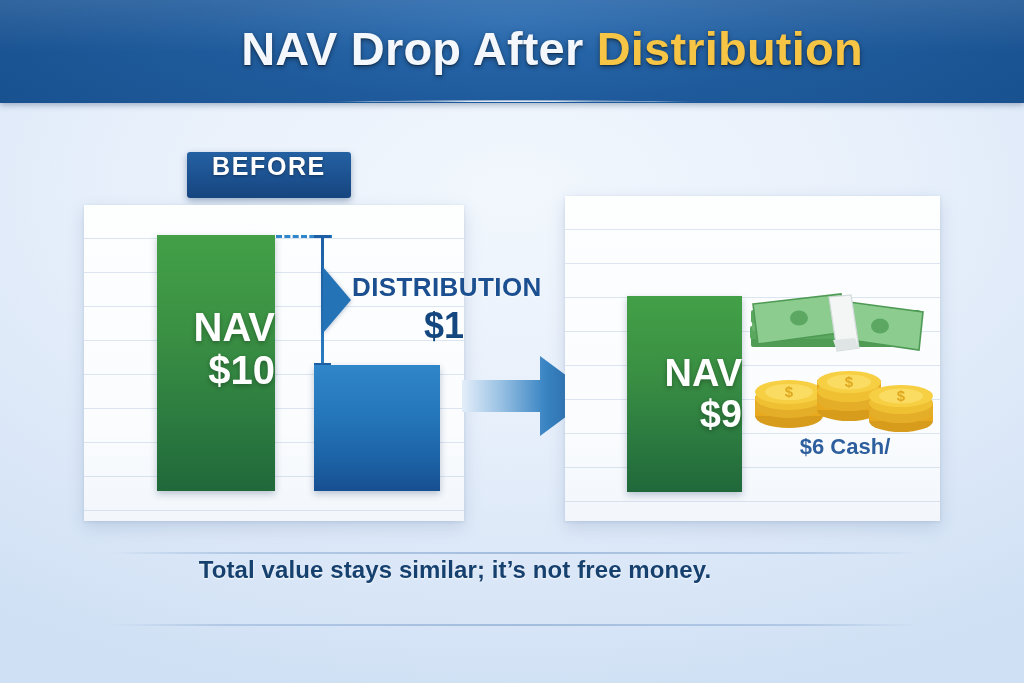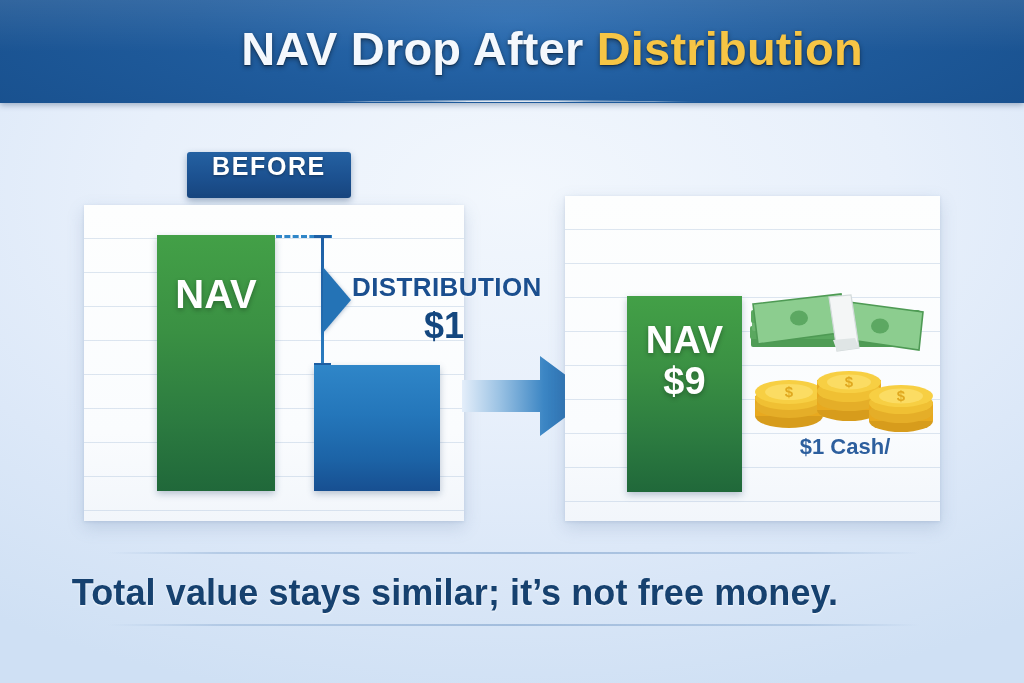--- a/index.html
+++ b/index.html
@@ -130,25 +130,26 @@
   .bar-green {
     background: linear-gradient(to bottom, #43a047 0%, #3a9043 38%, #2c7b40 72%, #20683a 100%);
   }
   .bar-blue {
     background: linear-gradient(to bottom, #2f86c8 0%, #2476ba 40%, #1c63a6 75%, #174f91 100%);
   }
   .bar-label {
     position: absolute;
     left: 0;
     width: 100%;
-    text-align: center;
+    text-align: right;
     color: #ffffff;
     font-weight: bold;
     text-shadow: 0 2px 5px rgba(0,0,0,0.30);
     line-height: 1.08;
+    margin-top: 33px;
   }
 
   
   #bar-nav10 { left: 73px;  top: 30px;  width: 118px; height: 256px; }
   #bar-nav10 .bar-label { top: 38px; font-size: 40px; }
   #bar-dist  { left: 230px; top: 160px; width: 126px; height: 126px; }
 
   .dashed-top {
     position: absolute;
     left: 192px;
@@ -258,25 +259,25 @@
         rgba(140,172,210,0.70) 50%,
         rgba(150,180,215,0.55) 86%,
         rgba(150,180,215,0) 100%);
   }
   #divider-top { top: 552px; }
   #divider-bottom { top: 624px; }
 
   .footer-caption {
     position: absolute;
     left: 0;
-    top: 572px;
+    top: 556px;
     width: 910px;
     text-align: center;
     color: #16416f;
-    font-size: 36px;
+    font-size: 24px;
     font-weight: bold;
     letter-spacing: 0.1px;
     text-shadow: 0 1px 2px rgba(255,255,255,0.85);
   }
 </style>
 </head>
 <body>
 
 <div id="infographic">
 
@@ -292,20 +293,21 @@
     <span>BEFORE</span>
   </div>
 
 
   <div class="panel" id="panel-before">
     <div class="gridlines"></div>
 
     <div class="bar bar-green" id="bar-nav10">
       <div class="bar-label">
         <div>NAV</div>
+        <div>$10</div>
       </div>
     </div>
 
     <div class="dashed-top"></div>
     <div class="drop-cap-top"></div>
     <div class="drop-line"></div>
     <div class="drop-cap-bottom"></div>
     <div class="drop-pointer"></div>
 
     <div class="bar bar-blue" id="bar-dist"></div>
@@ -390,21 +392,21 @@
           <ellipse cx="156" cy="124" rx="32" ry="11" fill="#e5ae28"></ellipse>
           <ellipse cx="156" cy="115" rx="32" ry="11" fill="#f0c033"></ellipse>
           <ellipse cx="156" cy="108" rx="32" ry="11" fill="#f7cf43"></ellipse>
           <ellipse cx="156" cy="108" rx="22" ry="7.5" fill="#fbdc63"></ellipse>
           <text x="156" y="113" font-family="Liberation Sans, sans-serif" font-size="15" font-weight="bold" fill="#e0a81f" text-anchor="middle">$</text>
         </g>
       </svg>
     </div>
 
     <div class="cash-caption">
-      <div>$1 Cash/</div>
+      <div>$6 Cash/</div>
     </div>
   </div>
 
   <div class="divider" id="divider-top"></div>
   <div class="footer-caption">Total value stays similar; it’s not free money.</div>
   <div class="divider" id="divider-bottom"></div>
 
 </div>
 
 </body></html>

